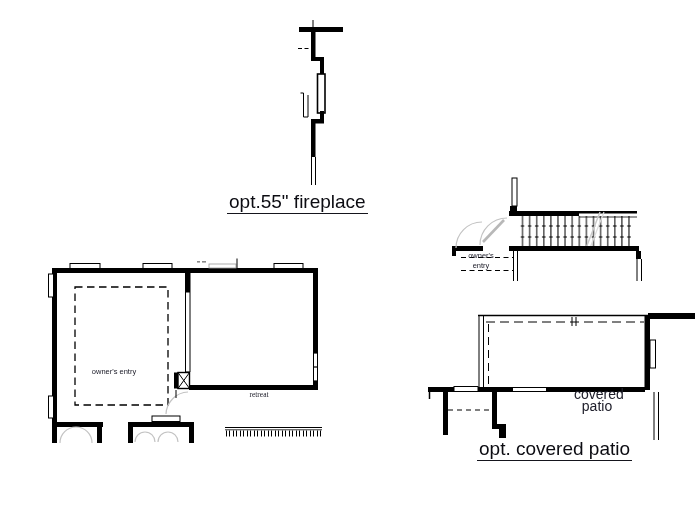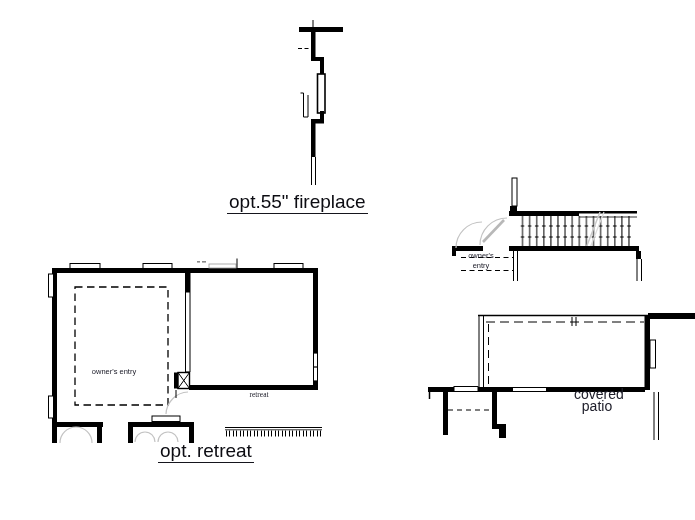--- a/index.html
+++ b/index.html
@@ -143,21 +143,21 @@
       <rect x="492" y="392" width="5" height="32" fill="#000"></rect>
       <rect x="492" y="424" width="14" height="5" fill="#000"></rect>
       <rect x="499" y="429" width="7" height="9" fill="#000"></rect>
       <line x1="448" y1="410" x2="492" y2="410" stroke="#000" stroke-width="1" stroke-dasharray="5 4"></line>
       <line x1="654" y1="392" x2="654" y2="440" stroke="#000" stroke-width="1"></line>
       <line x1="658.5" y1="392" x2="658.5" y2="440" stroke="#000" stroke-width="1"></line>
     </g>
   </svg>
 
   <div class="caption" style="left:227px;top:191px;">opt.55" fireplace</div>
-  <div class="caption" style="left:158px;top:440px;">opt. retreat</div>
+  <div class="caption" style="left:477px;top:438px;">opt. covered patio</div>
 
   <div class="room-label" style="left:459px;top:203px;width:44px;">owner's
 entry</div>
   <div class="room-label" style="left:88px;top:319px;width:52px;">owner's entry</div>
   <div class="room-label" style="left:243px;top:342px;width:32px;font-family:Liberation Serif, serif;">retreat</div>
   <div class="room-label" style="left:574px;top:341px;width:46px;font-size:14px;line-height:11.5px;">covered
 patio</div>
 
 </div>
 

